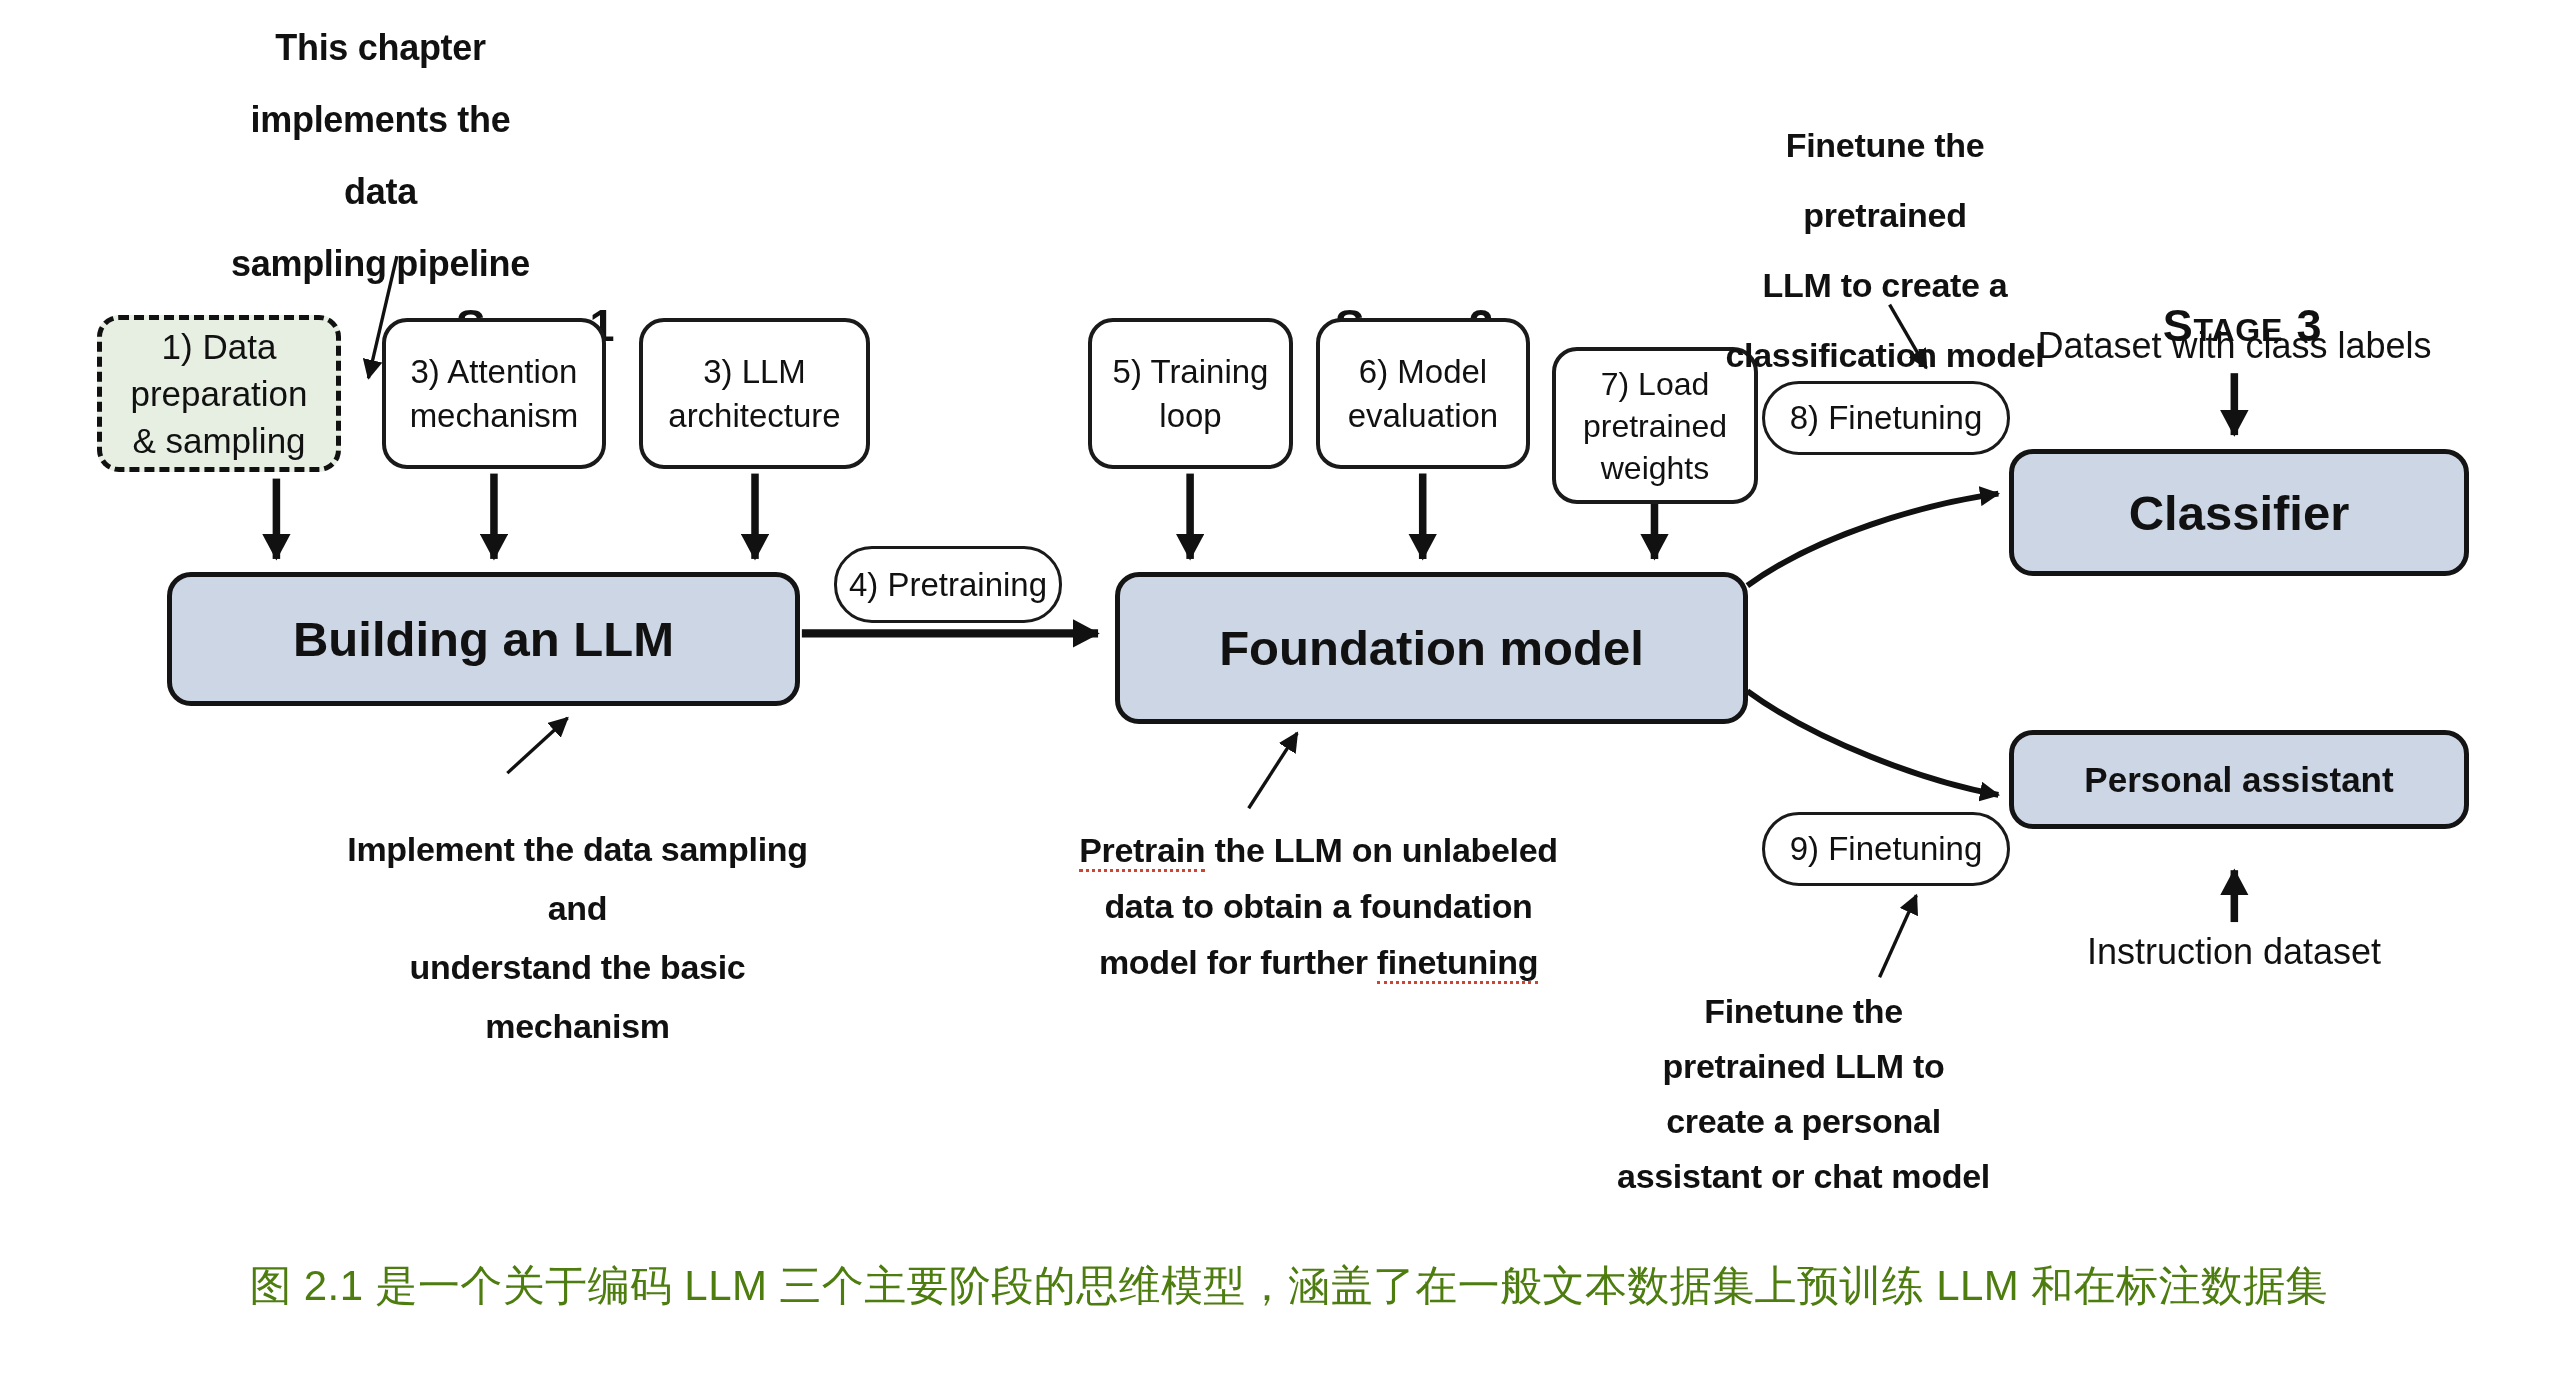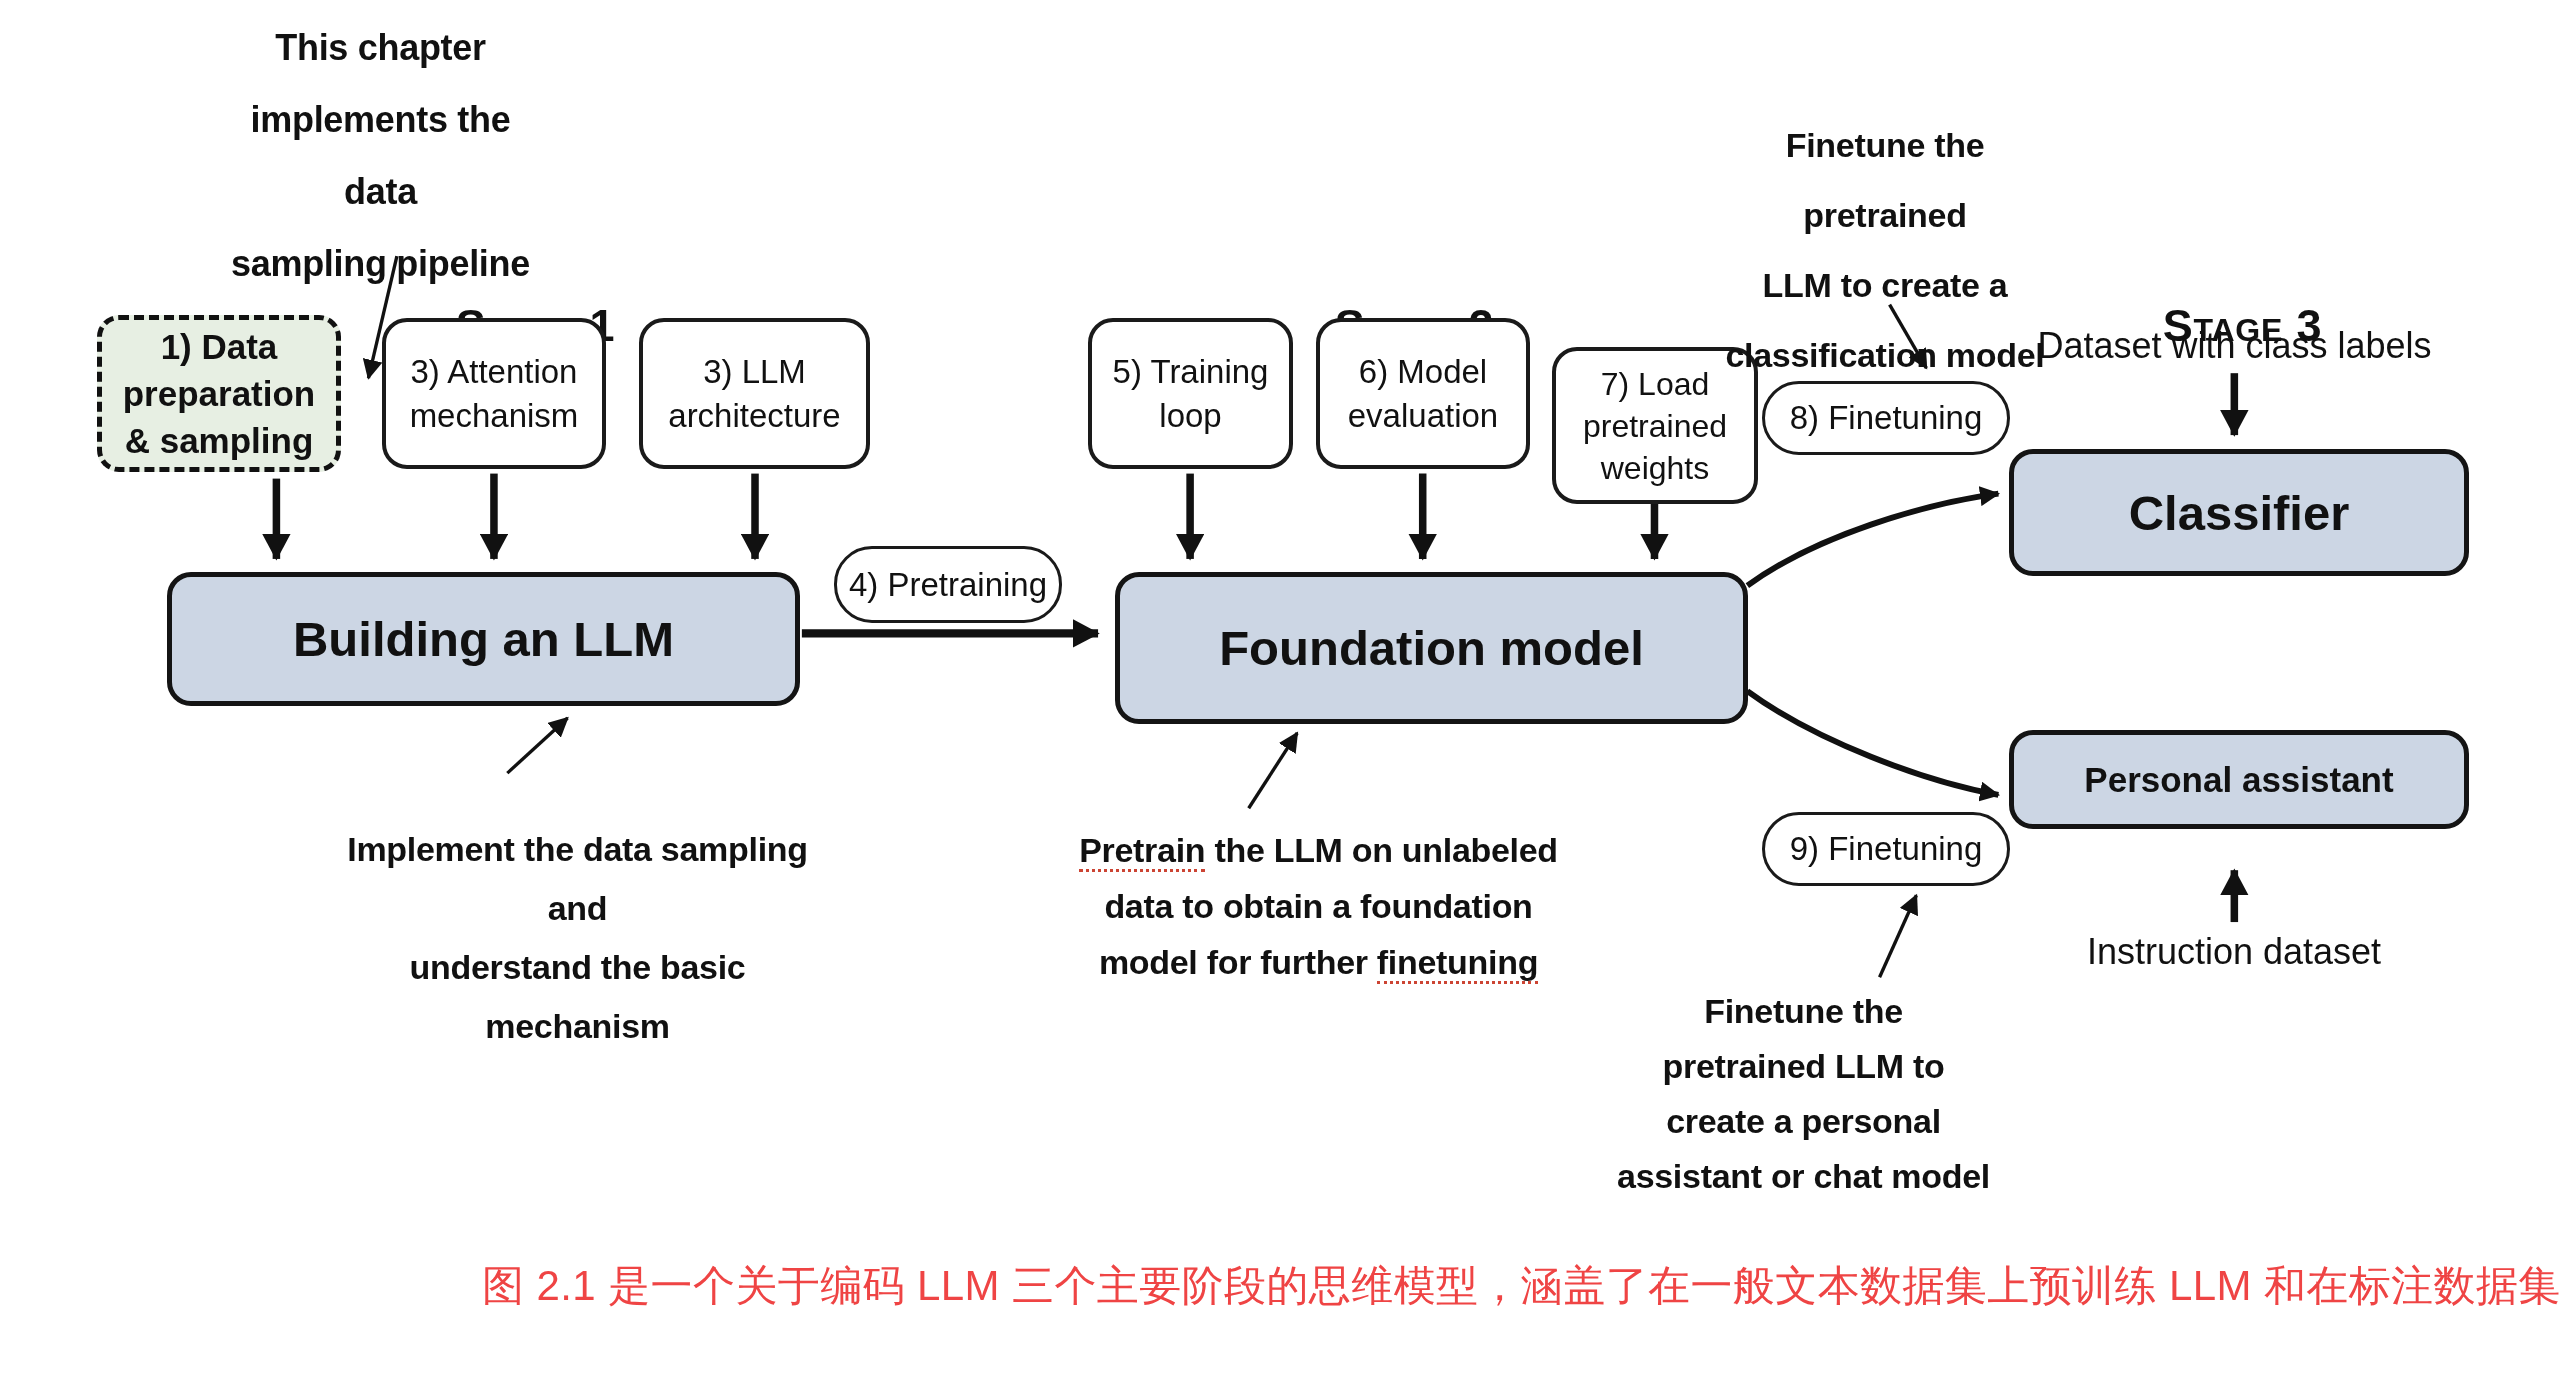--- a/index.html
+++ b/index.html
@@ -15,21 +15,21 @@
   .abs{position:absolute;box-sizing:border-box;}
   
   .node{
     display:flex;align-items:center;justify-content:center;
     text-align:center;z-index:2;background:#fff;
     border:4.2px solid #1a1a1a;border-radius:25px;
     font-size:33px;line-height:44px;white-space:pre-line;
   }
   .node.green{
     background:#e7efe3;border:5.9px dashed #111;border-radius:22px;
-    font-weight:bold;font-size:35px;line-height:47px;
+    font-weight:normal;font-size:35px;line-height:47px;
   }
   .node.big{
     background:#ccd6e4;border:5.9px solid #141414;border-radius:24px;
     font-weight:600;font-size:49px;line-height:50px;
   }
   .node.pill{
     border:3.3px solid #1a1a1a;border-radius:38px;
     font-size:33px;
   }
   
@@ -41,22 +41,22 @@
     font-weight:bold;font-size:34px;line-height:56px;
     text-align:center;z-index:2;letter-spacing:-0.3px;
   }
   .note.chapter{font-size:36px;line-height:72px;}
   .note.classif{line-height:70px;}
   .plain{
     font-weight:normal;font-size:36px;text-align:center;z-index:2;
   }
   .squiggle{border-bottom:3.3px dotted #cc4433;}
   .caption{
-    font-size:42px;line-height:67px;color:#ef4444;
-    text-align:right;z-index:2;letter-spacing:0.4px;
+    font-size:42px;line-height:67px;color:#4d7c0f;
+    text-align:center;z-index:2;letter-spacing:0.4px;
   }
 </style>
 </head>
 <body>
 
 <div class="canvas">
 
   <svg class="arrows" width="2576" height="1399" viewBox="0 0 3078 1672" fill="none">
     <defs>
       <marker id="mthick" markerUnits="userSpaceOnUse" markerWidth="36" markerHeight="34" refX="30" refY="17" orient="auto">

